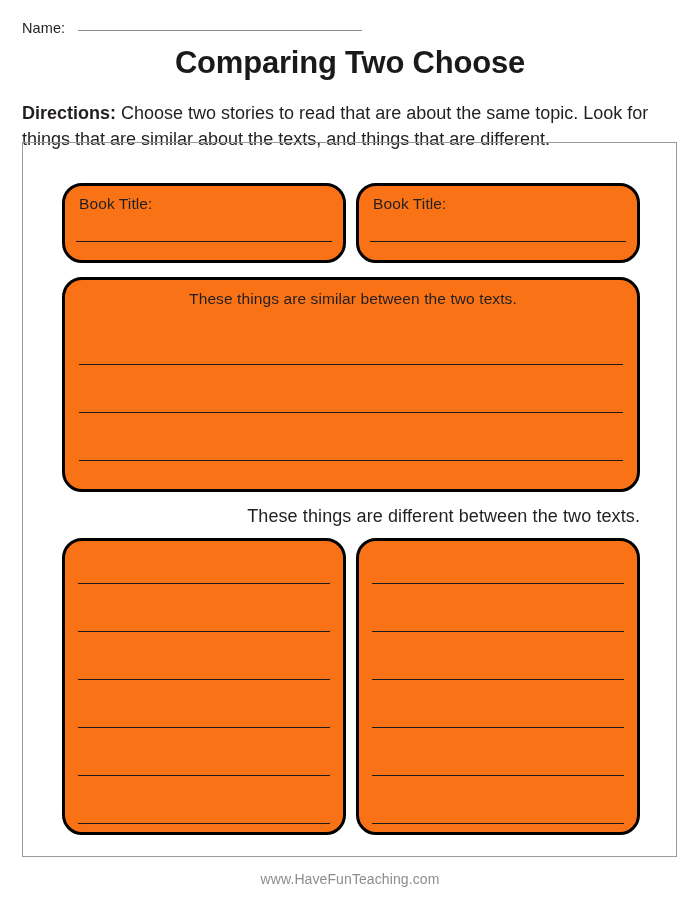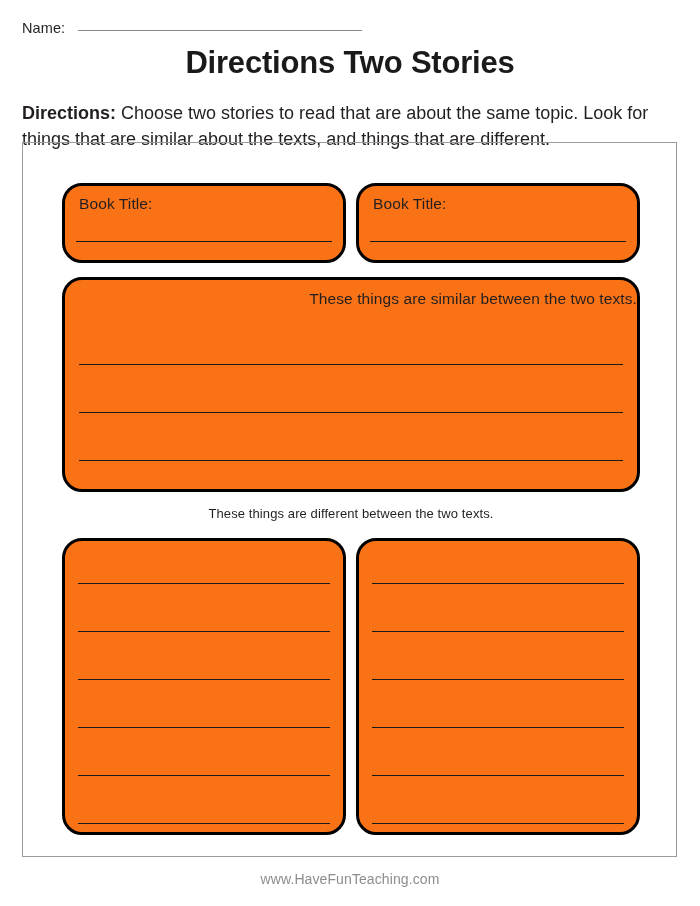--- a/index.html
+++ b/index.html
@@ -126,21 +126,21 @@
     left: 62px;
     top: 277px;
     width: 578px;
     height: 215px;
   }
   .box-heading {
     position: absolute;
     left: 4px;
     right: 0;
     top: 10px;
-    text-align: right;
+    text-align: center;
     font-size: 15.5px;
     color: #231f20;
     letter-spacing: 0.1px;
   }
   .similar-lines {
     position: absolute;
     left: 14px;
     right: 14px;
     top: 84px;
   }
@@ -150,22 +150,22 @@
     margin-bottom: 47px;
   }
   .similar-lines .wline:last-child { margin-bottom: 0; }
 
   
   .different-caption {
     position: absolute;
     left: 62px;
     top: 506px;
     width: 578px;
-    text-align: center;
-    font-size: 13px;
+    text-align: right;
+    font-size: 18px;
     color: #231f20;
     letter-spacing: 0.1px;
   }
 
   
   .diff-box {
     top: 538px;
     height: 297px;
   }
   .diff-box.left  { left: 62px;  width: 284px; }
@@ -199,21 +199,21 @@
 </head>
 <body>
 
 <div class="page">
 
   <div class="name-row">
     <span class="name-label">Name:</span>
     <span class="name-rule"></span>
   </div>
 
-  <div class="title">Directions Two Stories</div>
+  <div class="title">Comparing Two Choose</div>
 
   <div class="directions">
     <b>Directions:</b><span> Choose two stories to read that are about the same topic.  Look for things that are similar about the texts, and things that are different.</span>
   </div>
 
   <div class="frame"></div>
 
   <div class="rbox booktitle-box left">
     <span class="booktitle-label">Book Title:</span>
     <span class="booktitle-rule"></span>

